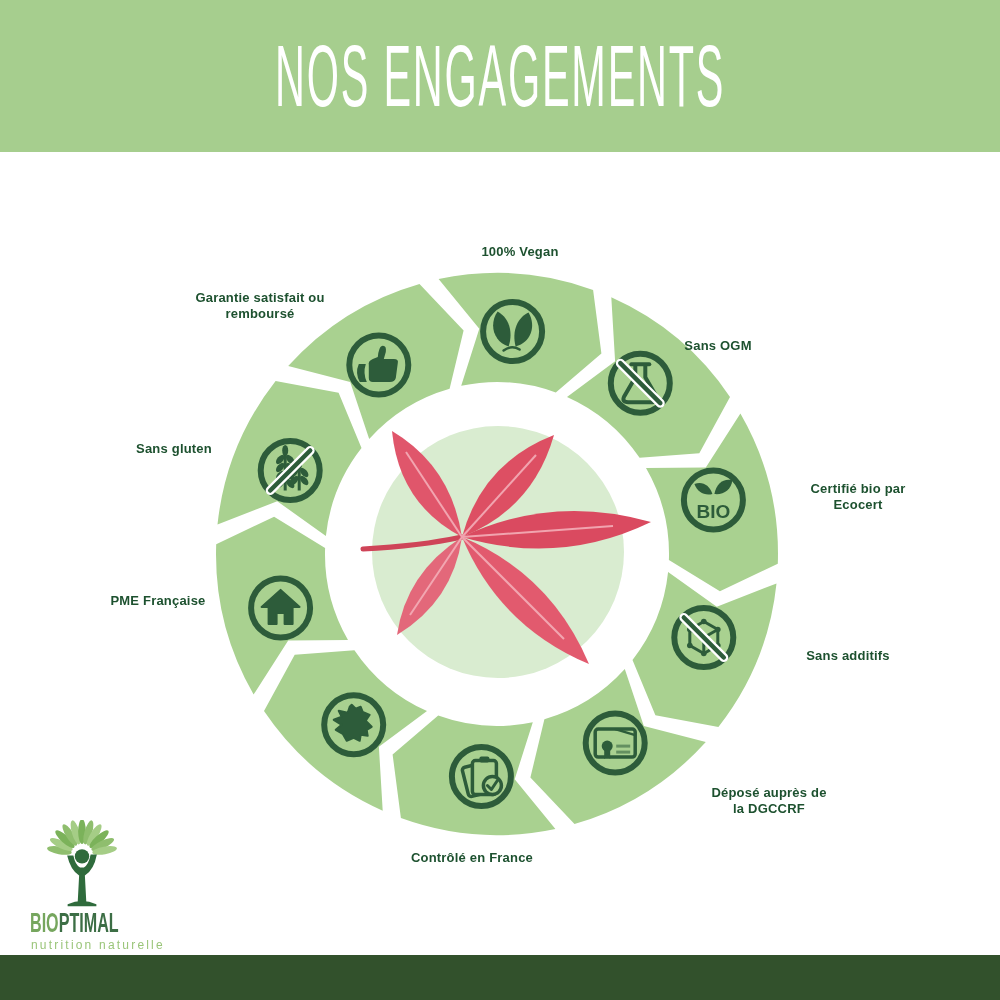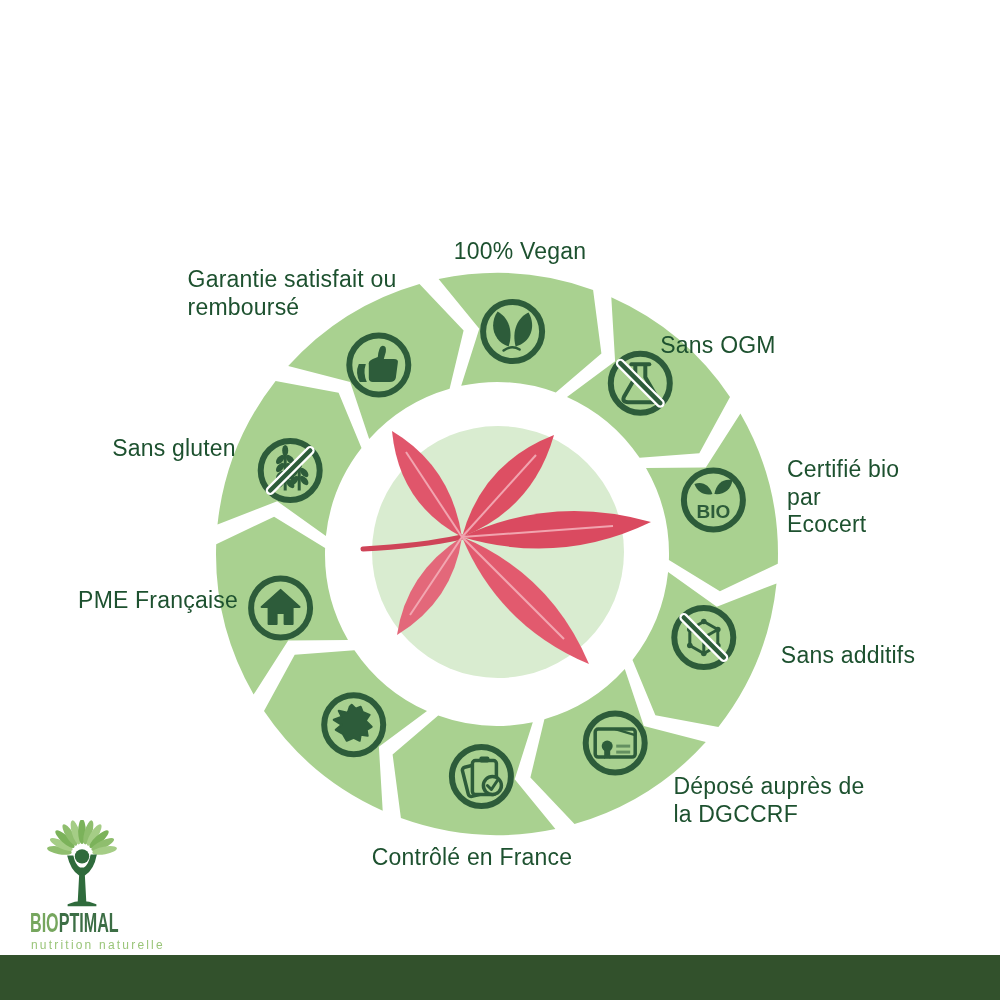--- a/index.html
+++ b/index.html
@@ -7,39 +7,42 @@
           font-family:"Liberation Sans",sans-serif;}
   
   #banner{position:absolute;left:0;top:0;width:1000px;height:152px;display:flex;
           align-items:center;justify-content:center;}
   #title{color:#ffffff;font-size:46px;font-weight:400;letter-spacing:2px;
          transform:scale(0.9,1.9);transform-origin:center;white-space:nowrap;}
   
   #ring-svg{position:absolute;left:0;top:0;width:1000px;height:1000px;}
   
   .commitment-label{position:absolute;transform:translate(-50%,-50%);
-     font-size:23px;font-weight:400;color:#1d512f;text-align:left;
+     font-size:13px;font-weight:700;color:#1d512f;text-align:center;
      white-space:pre-line;line-height:1.2;letter-spacing:0.2px;}
   
   #logo{position:absolute;left:28px;top:820px;width:200px;height:135px;}
   #logo-tree{position:absolute;left:6px;top:0;width:96px;height:92px;}
   #logo-name{position:absolute;left:2px;top:88px;font-size:26px;font-weight:700;
      transform:scale(0.62,1.05);transform-origin:left center;white-space:nowrap;letter-spacing:0px;}
   #logo-name .bio{color:#76a65e;}
   #logo-name .rest{color:#3c6e45;}
   #logo-tagline{position:absolute;left:3px;top:118px;font-size:12px;color:#9ac579;
      letter-spacing:2.2px;white-space:nowrap;}
   
   #footer-bar{position:absolute;left:0;top:955px;width:1000px;height:45px;background:#32512c;}
 </style>
 </head>
 <body>
 
 <div id="canvas">
 
+  <div id="banner" style="background: rgb(166, 206, 142);">
+    <div id="title">NOS ENGAGEMENTS</div>
+  </div>
 
   <svg id="ring-svg" viewBox="0 0 1000 1000">
     <g id="segments-layer">
         <path d="M438.6,279.1 A281,281 0 0 1 593.1,289.9 L601.4,353.5 L555.8,392.4 A172,172 0 0 0 461.2,385.8 L479.3,328.7 Z" fill="#a9d190"></path>
         <path d="M611.3,297.3 A281,281 0 0 1 730.0,396.9 L699.3,453.2 L639.6,457.8 A172,172 0 0 0 567.0,396.9 L615.1,361.3 Z" fill="#a9d190"></path>
         <path d="M740.4,413.5 A281,281 0 0 1 777.8,563.8 L719.9,591.3 L668.9,560.0 A172,172 0 0 0 646.0,468.0 L705.8,467.5 Z" fill="#a9d190"></path>
         <path d="M776.5,583.4 A281,281 0 0 1 718.4,727.0 L655.4,715.2 L632.5,659.9 A172,172 0 0 0 668.1,572.0 L716.8,606.8 Z" fill="#a9d190"></path>
         <path d="M705.8,742.0 A281,281 0 0 1 574.5,824.1 L530.4,777.5 L544.4,719.3 A172,172 0 0 0 624.8,669.1 L643.8,725.9 Z" fill="#a9d190"></path>
         <path d="M555.4,828.9 A281,281 0 0 1 400.9,818.1 L392.6,754.5 L438.2,715.6 A172,172 0 0 0 532.8,722.2 L514.7,779.3 Z" fill="#a9d190"></path>
         <path d="M382.7,810.7 A281,281 0 0 1 264.0,711.1 L294.7,654.8 L354.4,650.2 A172,172 0 0 0 427.0,711.1 L378.9,746.7 Z" fill="#a9d190"></path>
@@ -163,21 +166,21 @@
   <div class="commitment-label" style="left:520px;top:252px;">100% Vegan</div>
   <div class="commitment-label" style="left:718px;top:346px;">Sans OGM</div>
   <div class="commitment-label" style="left:858px;top:497px;">Certifié bio par
 Ecocert</div>
   <div class="commitment-label" style="left:848px;top:656px;">Sans additifs</div>
   <div class="commitment-label" style="left:769px;top:801px;">Déposé auprès de
 la DGCCRF</div>
   <div class="commitment-label" style="left:472px;top:858px;">Contrôlé en France</div>
   <div class="commitment-label" style="left:142px;top:601px;margin-left:16px;">PME Française</div>
   <div class="commitment-label" style="left:174px;top:449px;">Sans gluten</div>
-  <div class="commitment-label" style="left:260px;top:294px;margin-left:32px;">Garantie satisfait ou
+  <div class="commitment-label" style="left:260px;top:306px;">Garantie satisfait ou
 remboursé</div>
 
   <div id="logo">
     <svg id="logo-tree" viewBox="-50 -52 100 96">
       <g id="tree-leaves">
           <ellipse cx="-23.6" cy="-20.2" rx="4" ry="13" fill="#8fbe6e" transform="rotate(-80 -23.6 -20.2)"></ellipse>
           <ellipse cx="-21.6" cy="-26.5" rx="4" ry="13" fill="#a5cd86" transform="rotate(-64 -21.6 -26.5)"></ellipse>
           <ellipse cx="-17.8" cy="-32.1" rx="4" ry="13" fill="#7bb25a" transform="rotate(-48 -17.8 -32.1)"></ellipse>
           <ellipse cx="-12.7" cy="-36.4" rx="4" ry="13" fill="#8fbe6e" transform="rotate(-32 -12.7 -36.4)"></ellipse>
           <ellipse cx="-6.6" cy="-39.1" rx="4" ry="13" fill="#a5cd86" transform="rotate(-16 -6.6 -39.1)"></ellipse>

